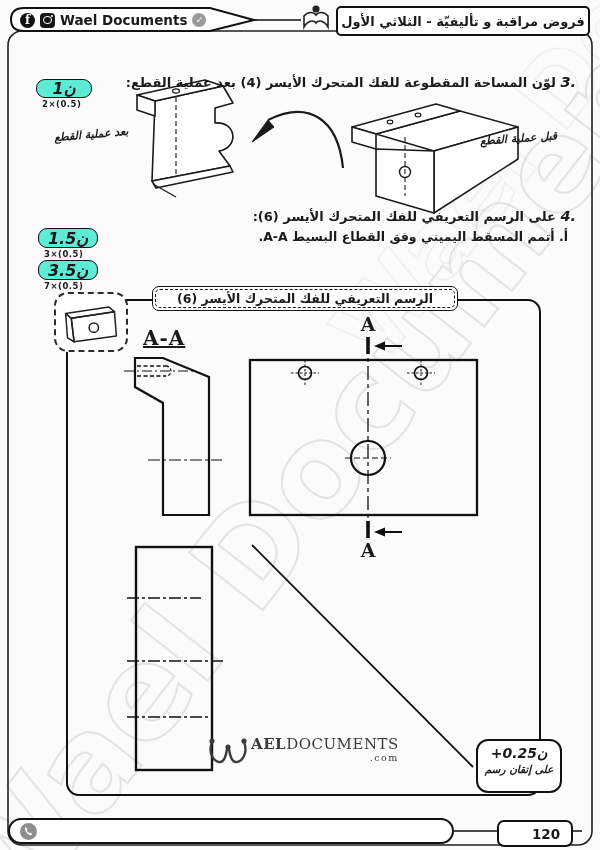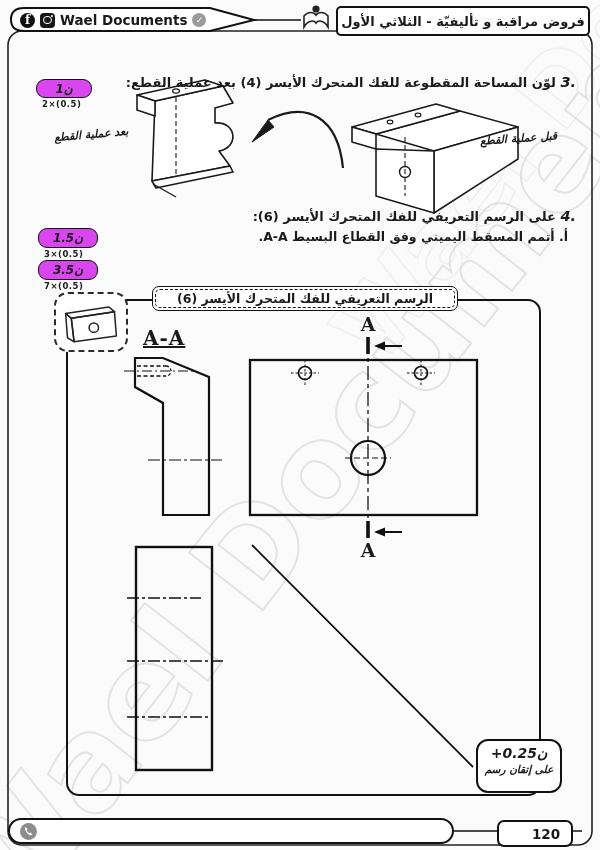--- a/index.html
+++ b/index.html
@@ -32,22 +32,22 @@
   .hdr-title{position:absolute;left:336px;top:6px;width:250px;height:26px;z-index:3;background:#fff;
              border:2px solid #111;border-radius:5px;display:flex;align-items:center;
              justify-content:center;font-weight:bold;font-size:13px;direction:rtl;}
   
   .q{position:absolute;z-index:3;direction:rtl;text-align:right;font-weight:bold;}
   .q3{right:24px;top:74px;font-size:13px;}
   .q4{right:24px;top:206px;font-size:13px;line-height:1.5;}
   .qnum{font-style:italic;font-size:14.5px;display:inline-block;}
   .sub{font-size:12.5px;margin-right:8px;display:block;margin-left:43px;}
   
-  .grade{position:absolute;z-index:3;border:1.8px solid #141414;border-radius:9px;background:#d946ef;
-         font-weight:bold;font-style:italic;font-size:12px;text-align:center;
+  .grade{position:absolute;z-index:3;border:1.8px solid #141414;border-radius:9px;background:#5eead4;
+         font-weight:bold;font-style:italic;font-size:16px;text-align:center;
          display:flex;align-items:center;justify-content:center;}
   .g1{left:36px;top:79px;width:54px;height:17px;}
   .g2{left:38px;top:228px;width:58px;height:18px;}
   .g3{left:38px;top:260px;width:58px;height:18px;}
   .gd{position:absolute;z-index:3;font-weight:bold;font-size:8.5px;letter-spacing:.5px;}
   .gd1{left:42px;top:99px;}
   .gd2{left:44px;top:249px;}
   .gd3{left:44px;top:281px;}
   
   .lbl{position:absolute;z-index:3;font-weight:bold;font-style:italic;font-size:11px;direction:rtl;}
@@ -225,20 +225,35 @@
 
   <div class="aa">A-A</div>
   <div class="cutA cutA-top">A</div>
   <div class="cutA cutA-bot">A</div>
 
   <div class="bonus">
     <div class="bonus-pts" dir="ltr">+ن0.25</div>
     <div class="bonus-note">على إتقان رسم</div>
   </div>
 
+  <div class="logo">
+    <svg width="40" height="30" viewBox="0 0 40 30">
+      <g fill="none" stroke="#3a3a3a" stroke-width="2.4" stroke-linecap="round">
+        <path d="M4,6 C0,16 5,25 11,26 C16,27 18,20 19,13"></path>
+        <path d="M21,13 C22,20 24,27 29,26 C35,25 40,16 36,6"></path>
+      </g>
+      <circle cx="4" cy="5" r="2.6" fill="#3a3a3a"></circle>
+      <circle cx="20" cy="11" r="2.6" fill="#3a3a3a"></circle>
+      <circle cx="36" cy="5" r="2.6" fill="#3a3a3a"></circle>
+    </svg>
+    <span class="logo-text">
+      <span class="logo-ael">AEL</span><span>DOCUMENTS</span>
+      <span class="logo-com">.com</span>
+    </span>
+  </div>
 
   <div class="footer">
     <span class="phone-badge">
       <svg viewBox="0 0 16 16" width="11" height="11">
         <path d="M3.5,1.5 C2,5 4.5,10.5 9.5,13 C11,13.7 12.5,13.5 13.5,12 L11,9.5 L9.3,10.6 C7.5,9.6 6.2,8.2 5.4,6.5 L6.6,5 L4.5,2 Z" fill="#fff"></path>
       </svg>
     </span>
   </div>
   <div class="pageno">120</div>
 

